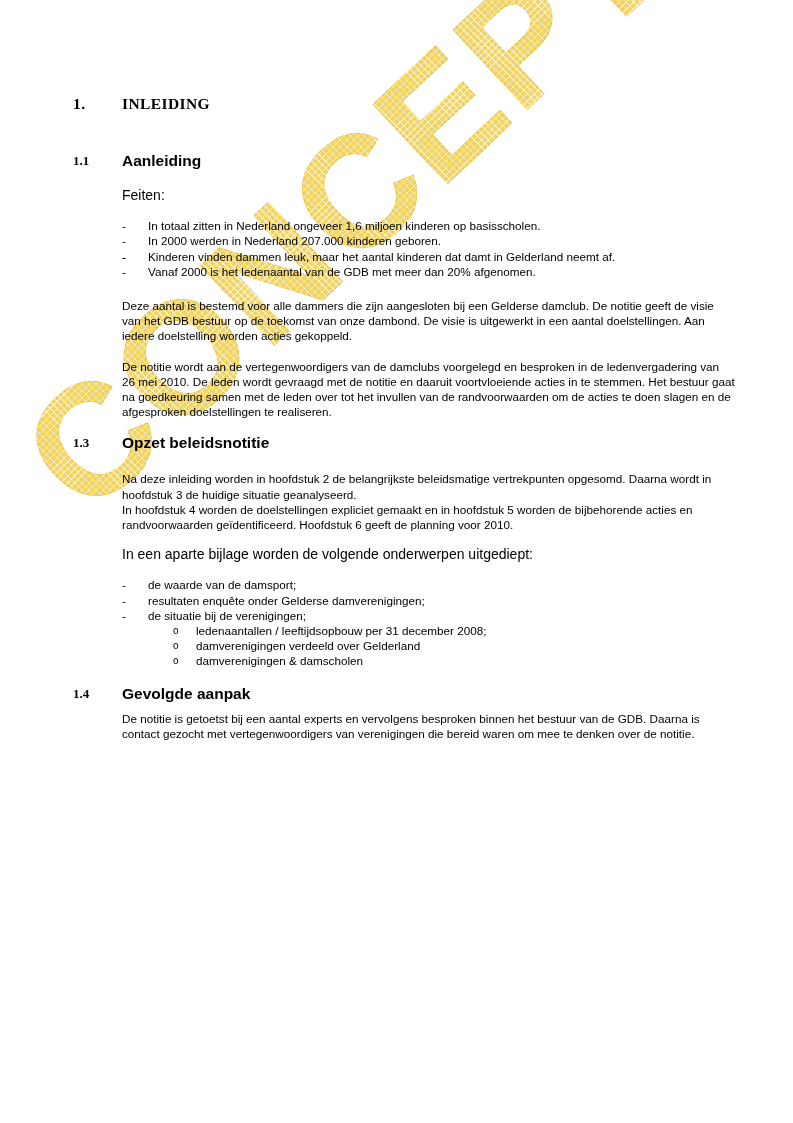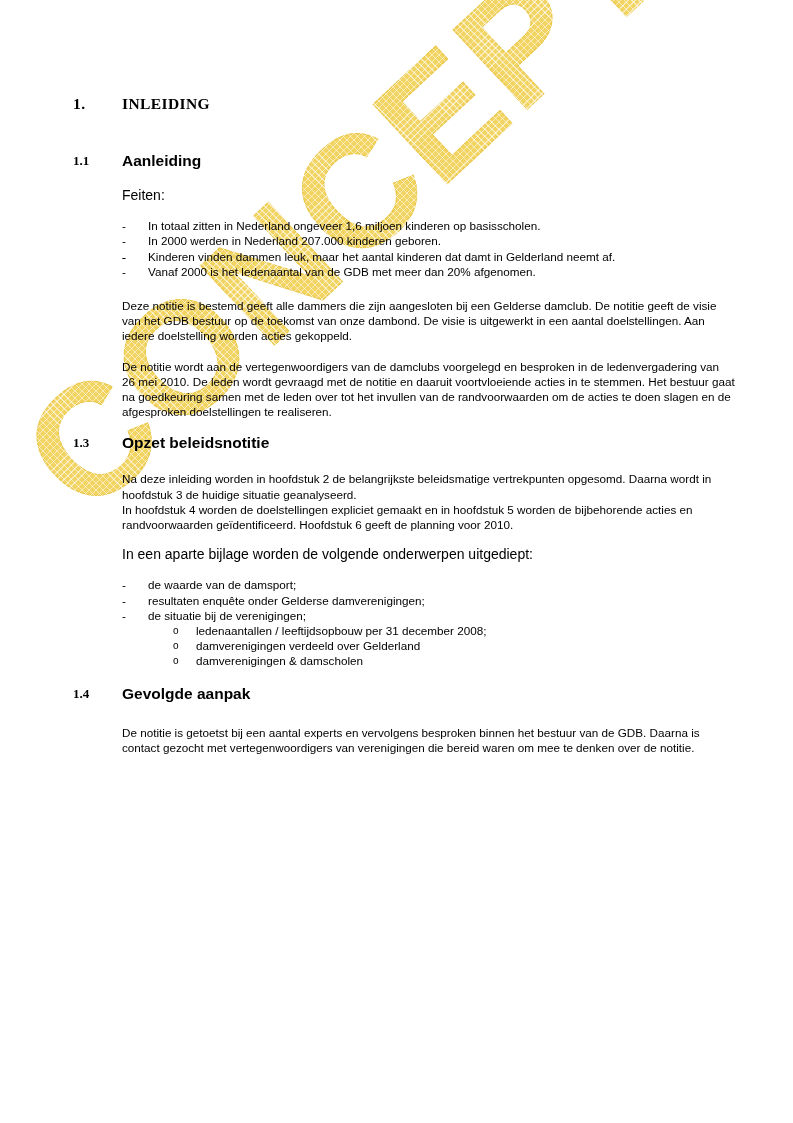--- a/index.html
+++ b/index.html
@@ -212,21 +212,21 @@
         </li>
         <li>
           <span class="marker">-</span>
           <span>Vanaf 2000 is het ledenaantal van de GDB met meer dan 20% afgenomen.</span>
         </li>
       </ul>
     </div>
 
 
     <div class="body-block" style="margin-top:19px;">
-      <p>Deze notitie is bestemd geeft alle dammers die zijn aangesloten bij een Gelderse damclub. De notitie geeft de visie van het GDB bestuur op de toekomst van onze dambond. De visie is uitgewerkt in een aantal doelstellingen. Aan iedere doelstelling worden acties gekoppeld.</p>
+      <p>Deze aantal is bestemd voor alle dammers die zijn aangesloten bij een Gelderse damclub. De notitie geeft de visie van het GDB bestuur op de toekomst van onze dambond. De visie is uitgewerkt in een aantal doelstellingen. Aan iedere doelstelling worden acties gekoppeld.</p>
       <p class="tight">De notitie wordt aan de vertegenwoordigers van de damclubs voorgelegd en besproken in de ledenvergadering van 26 mei 2010. De leden wordt gevraagd met de notitie en daaruit voortvloeiende acties in te stemmen. Het bestuur gaat na goedkeuring samen met de leden over tot het invullen van de randvoorwaarden om de acties te doen slagen en de afgesproken doelstellingen te realiseren.</p>
     </div>
 
     <div class="section-heading" style="margin-top:15px;">
       <span class="num">1.3</span>
       <span class="txt">Opzet beleidsnotitie</span>
     </div>
 
     <div class="body-block" style="margin-top:19px;">
       <p class="tight">Na deze inleiding worden in hoofdstuk 2 de belangrijkste beleidsmatige vertrekpunten opgesomd. Daarna wordt in hoofdstuk 3 de huidige situatie geanalyseerd.</p>
@@ -260,21 +260,21 @@
           <span>damverenigingen &amp; damscholen</span>
         </li>
       </ul>
     </div>
 
     <div class="section-heading" style="margin-top:16px;">
       <span class="num">1.4</span>
       <span class="txt">Gevolgde aanpak</span>
     </div>
 
-    <div class="body-block" style="margin-top:22px;">
+    <div class="body-block" style="margin-top:8px;">
       <p class="tight">De notitie is getoetst bij een aantal experts en vervolgens besproken binnen het bestuur van de GDB. Daarna is contact gezocht met vertegenwoordigers van verenigingen die bereid waren om mee te denken over de notitie.</p>
     </div>
 
   </div>
 
   <div class="footer">
     
     
   </div>
 

